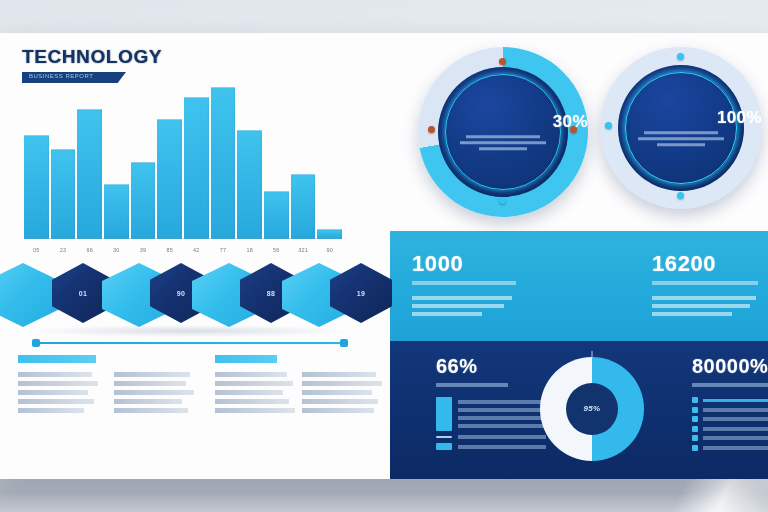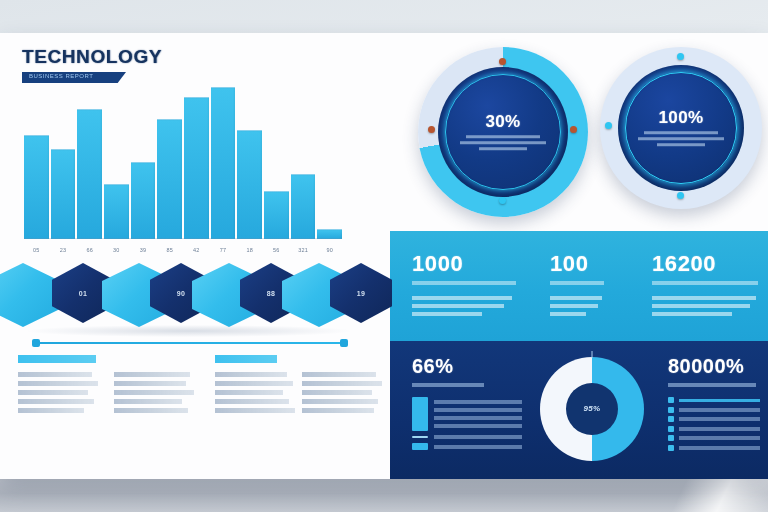--- a/index.html
+++ b/index.html
@@ -104,21 +104,21 @@
 
   
   .donut-wrap { position: absolute; top: 14px; }
   .donut-outer {
     position: absolute; border-radius: 50%;
     box-shadow: 0 7px 16px rgba(35,55,90,.24);
   }
   .donut-label {
     position: absolute; left: 0; right: 0; top: 50%;
     transform: translateY(-52%);
-    text-align: center; color: #fff;
+    text-align: right; color: #fff;
   }
   .donut-label .num {
     font-size: 17px; font-weight: 700; letter-spacing: .4px;
     filter: blur(.3px); text-shadow: 0 0 1.6px rgba(255,255,255,.5);
   }
   .donut-label .l1, .donut-label .l2, .donut-label .l3 {
     margin: 2.5px auto 0; height: 3.5px;
     background: rgba(190,215,240,.6); filter: blur(.6px);
   }
   .donut-label .l1 { width: 74px; }
@@ -148,21 +148,21 @@
   .stat .body i {
     display: block; height: 4px; margin-bottom: 4px;
     background: rgba(255,255,255,.55); filter: blur(.7px);
   }
 
   
   .navy-panel {
     position: absolute; left: 390px; top: 308px; width: 378px; height: 138px;
     background: linear-gradient(180deg, #12377a 0%, #0e2f6e 60%, #0c2a63 100%);
   }
-  .nstat { position: absolute; color: #fff; }
+  .nstat { position: absolute; color: #fff; margin-left: 24px; }
   .nstat .big {
     font-size: 20px; font-weight: 700; letter-spacing: .5px;
     filter: blur(.35px); text-shadow: 0 0 1.6px rgba(255,255,255,.4);
   }
   .nstat .sub {
     margin-top: 5px; height: 4px;
     background: rgba(175,205,240,.55); filter: blur(.7px);
   }
   .legend { margin-top: 10px; }
   .legend-row { display: flex; align-items: center; gap: 6px; margin-bottom: 4px; }
@@ -329,29 +329,20 @@
   <div class="cyan-panel">
     <div class="stat" style="left:22px; top:20px; width:110px;">
       <div class="big">1000</div>
       <div class="sub" style="width:104px;"></div>
       <div class="body">
         <i style="width:100px;"></i>
           <i style="width:92px;"></i>
           <i style="width:70px;"></i>
       </div>
     </div>
-    <div class="stat" style="left:160px; top:20px; width:96px;">
-      <div class="big">100</div>
-      <div class="sub" style="width:54px;"></div>
-      <div class="body">
-        <i style="width:52px;"></i>
-          <i style="width:48px;"></i>
-          <i style="width:36px;"></i>
-      </div>
-    </div>
     <div class="stat" style="left:262px; top:20px; width:108px;">
       <div class="big">16200</div>
       <div class="sub" style="width:106px;"></div>
       <div class="body">
         <i style="width:104px;"></i>
           <i style="width:98px;"></i>
           <i style="width:80px;"></i>
       </div>
     </div>
   </div>

